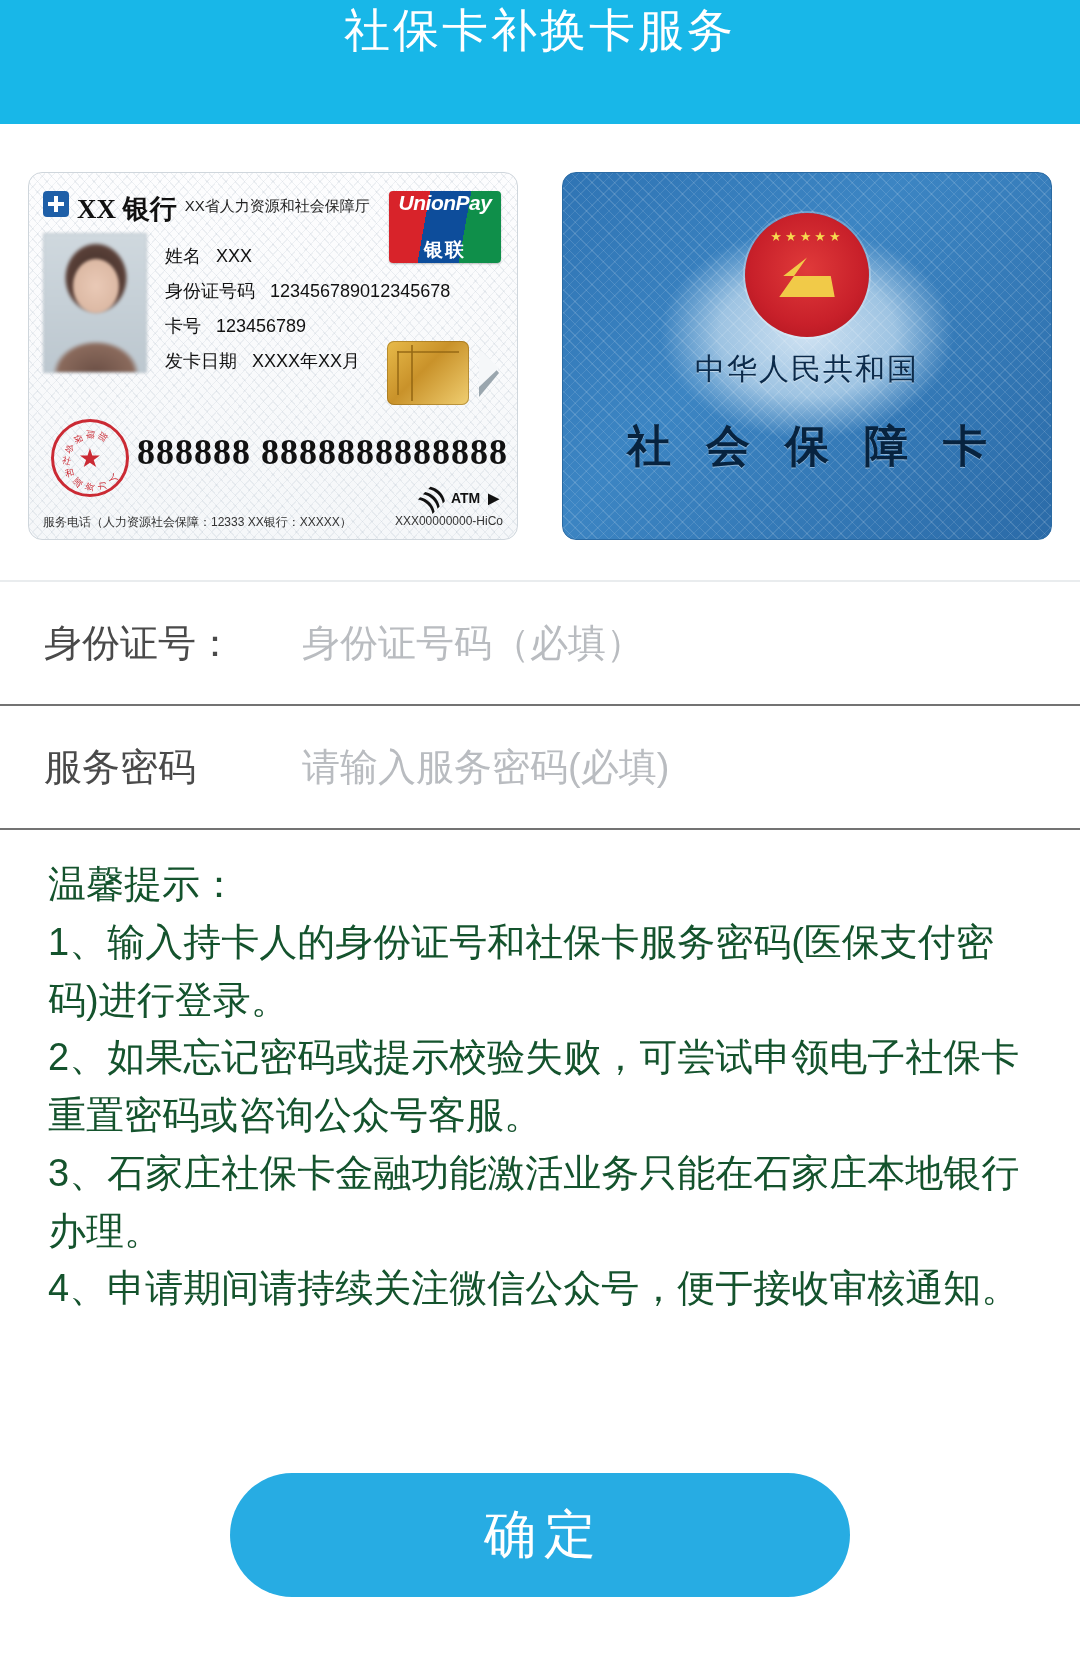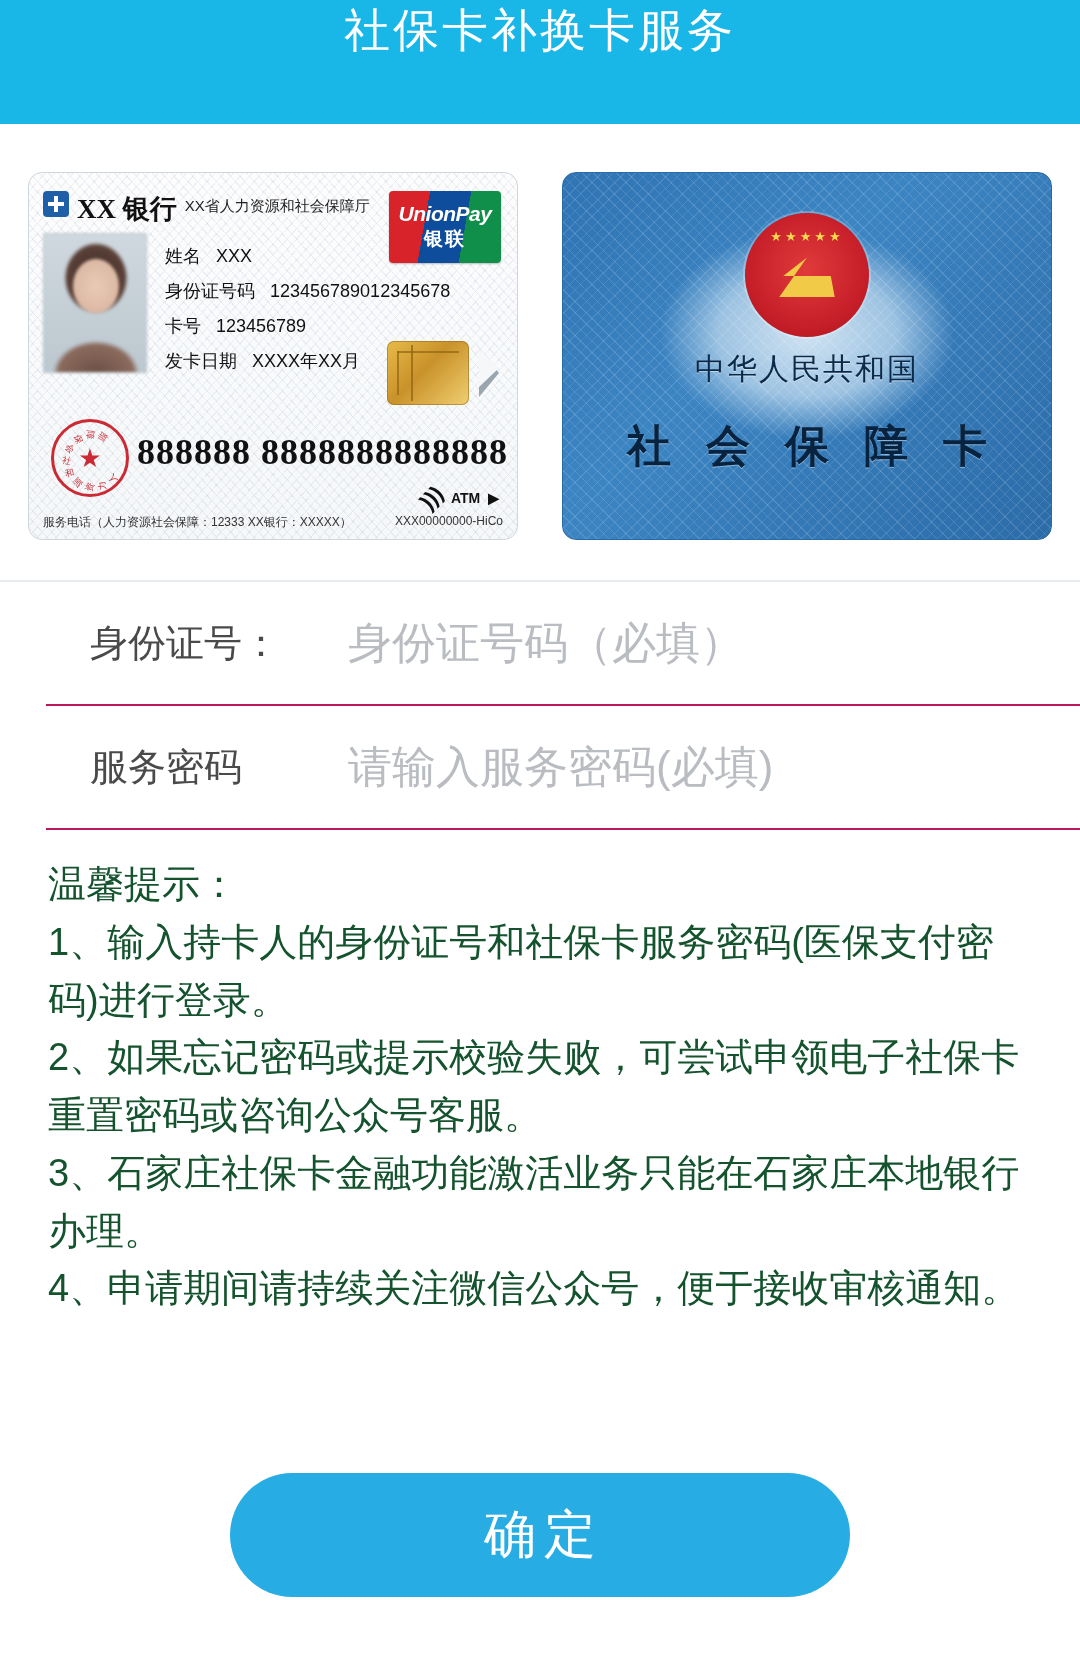--- a/index.html
+++ b/index.html
@@ -88,21 +88,21 @@
     white-space: nowrap;
     margin-top: 8px;
   }
   .unionpay {
     position: absolute;
     right: 16px; top: 18px;
     width: 112px; height: 72px;
     border-radius: 4px;
     background: linear-gradient(100deg, #d8232a 0 33%, #0d4d9b 33% 66%, #0f8f4a 66% 100%);
     display: flex; flex-direction: column;
-    align-items: center; justify-content: center;
+    align-items: center; justify-content: space-between;
     color: #fff;
     box-shadow: 0 1px 2px rgba(0,0,0,.25);
   }
   .unionpay .up1 { font-size: 21px; font-weight: bold; font-style: italic; letter-spacing: -0.5px; }
   .unionpay .up2 { font-size: 19px; font-weight: bold; letter-spacing: 2px; }
 
   .cf-mid {
     display: flex;
     padding: 6px 14px 0 14px;
     gap: 18px;
@@ -290,35 +290,34 @@
 
   
   .form {
     border-top: 2px solid #e9ecee;
   }
   .field-row {
     height: 124px;
     display: flex;
     align-items: center;
     padding: 0 44px;
-    border-bottom: 2px solid #be185d;
-    margin-left: 46px;
+    border-bottom: 2px solid #737373;
   }
   .field-label {
     width: 258px;
     font-size: 38px;
     color: #4a4a4a;
     flex: 0 0 auto;
   }
   .field-input {
     flex: 1 1 auto;
     border: none;
     outline: none;
     background: transparent;
-    font-size: 44px;
+    font-size: 38px;
     color: #c2410c;
     font-family: "Liberation Sans", sans-serif;
   }
   .field-input::placeholder { color: #b9bcc0; }
 
   
   .tips {
     padding: 26px 40px 10px 48px;
     color: #14532d;
     font-size: 38px;

